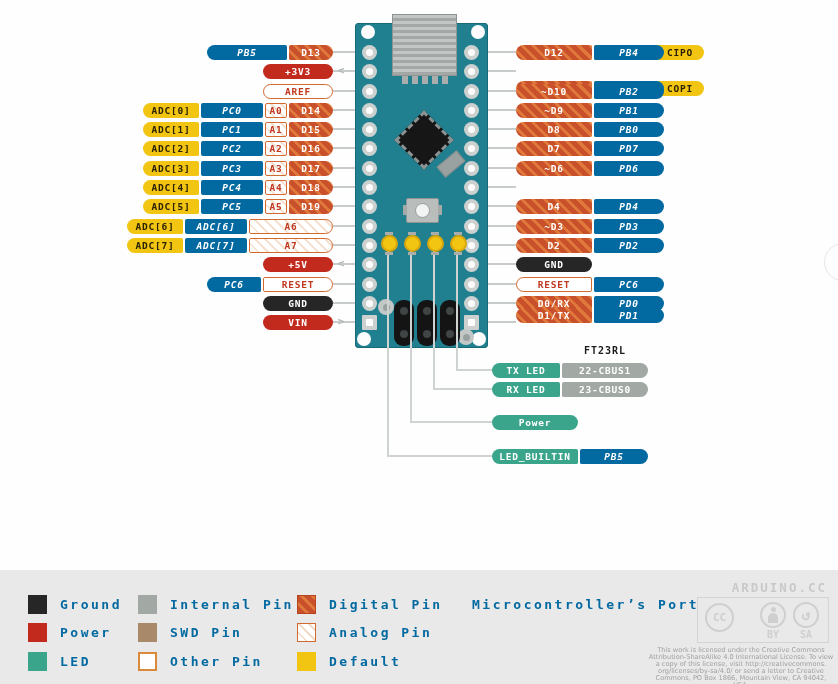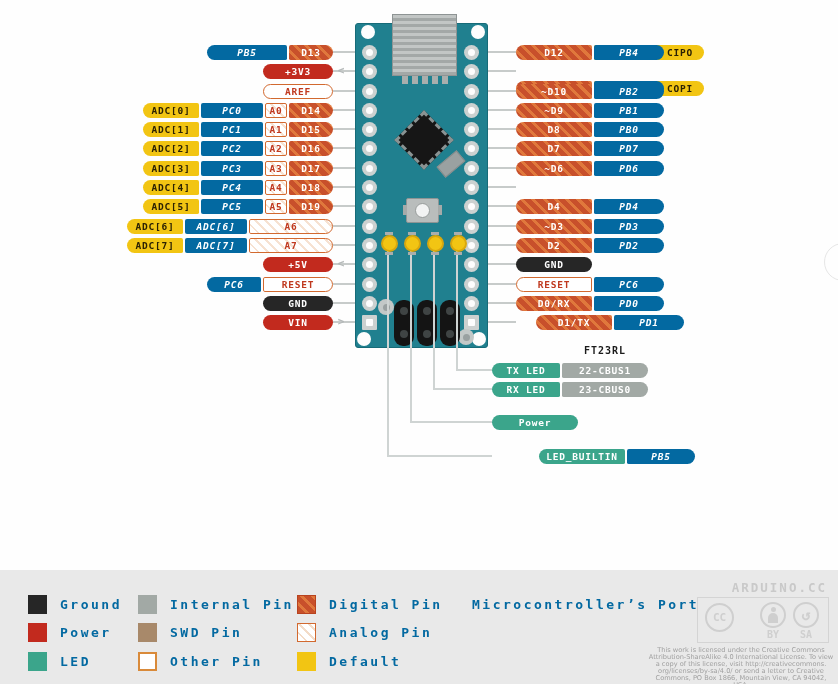--- a/index.html
+++ b/index.html
@@ -404,39 +404,39 @@
     </div>
     <div class="lead" style="left: 479px; width: 37px; top: 302px;"></div>
     <div class="prow rrow r13" style="top: 295px;">
       <span class="pill c-digital rad-l">D0/RX</span>
       <span class="pill c-port rad-r">PD0</span>
     </div>
     <div class="pin" style="left: 464px; top: 295.5px;">
       <i class=""></i>
     </div>
     <div class="lead" style="left: 479px; width: 37px; top: 321px;"></div>
-    <div class="prow rrow r14" style="top: 314px; margin-left: 20px;">
+    <div class="prow rrow r14" style="top: 307px;">
       <span class="pill c-digital rad-l">D1/TX</span>
       <span class="pill c-port rad-r">PD1</span>
     </div>
     <div class="pin sq" style="left: 464px; top: 314.5px;">
       <i class=""></i>
     </div>
     <div class="prow brow r0" style="top: 362px;">
       <span class="pill c-led rad-l">TX LED</span>
       <span class="pill c-internal rad-r">22-CBUS1</span>
     </div>
     <div class="prow brow r1" style="top: 381px;">
       <span class="pill c-led rad-l">RX LED</span>
       <span class="pill c-internal rad-r">23-CBUS0</span>
     </div>
     <div class="prow brow r2" style="top: 414px;">
       <span class="pill c-led rad-l rad-r">Power</span>
     </div>
-    <div class="prow brow r3" style="top: 448px; margin-left: 47px;">
+    <div class="prow brow r3" style="top: 448px;">
       <span class="pill c-led rad-l">LED_BUILTIN</span>
       <span class="pill c-port rad-r">PB5</span>
     </div>
     <div class="mhole" style="left: 361px; top: 25px;"></div>
     <div class="mhole" style="left: 471px; top: 25px;"></div>
     <div class="mhole" style="left: 357px; top: 332px;"></div>
     <div class="mhole" style="left: 472px; top: 332px;"></div>
     <div class="via" style="left: 378px; top: 299px;">
       <i class=""></i>
     </div>

